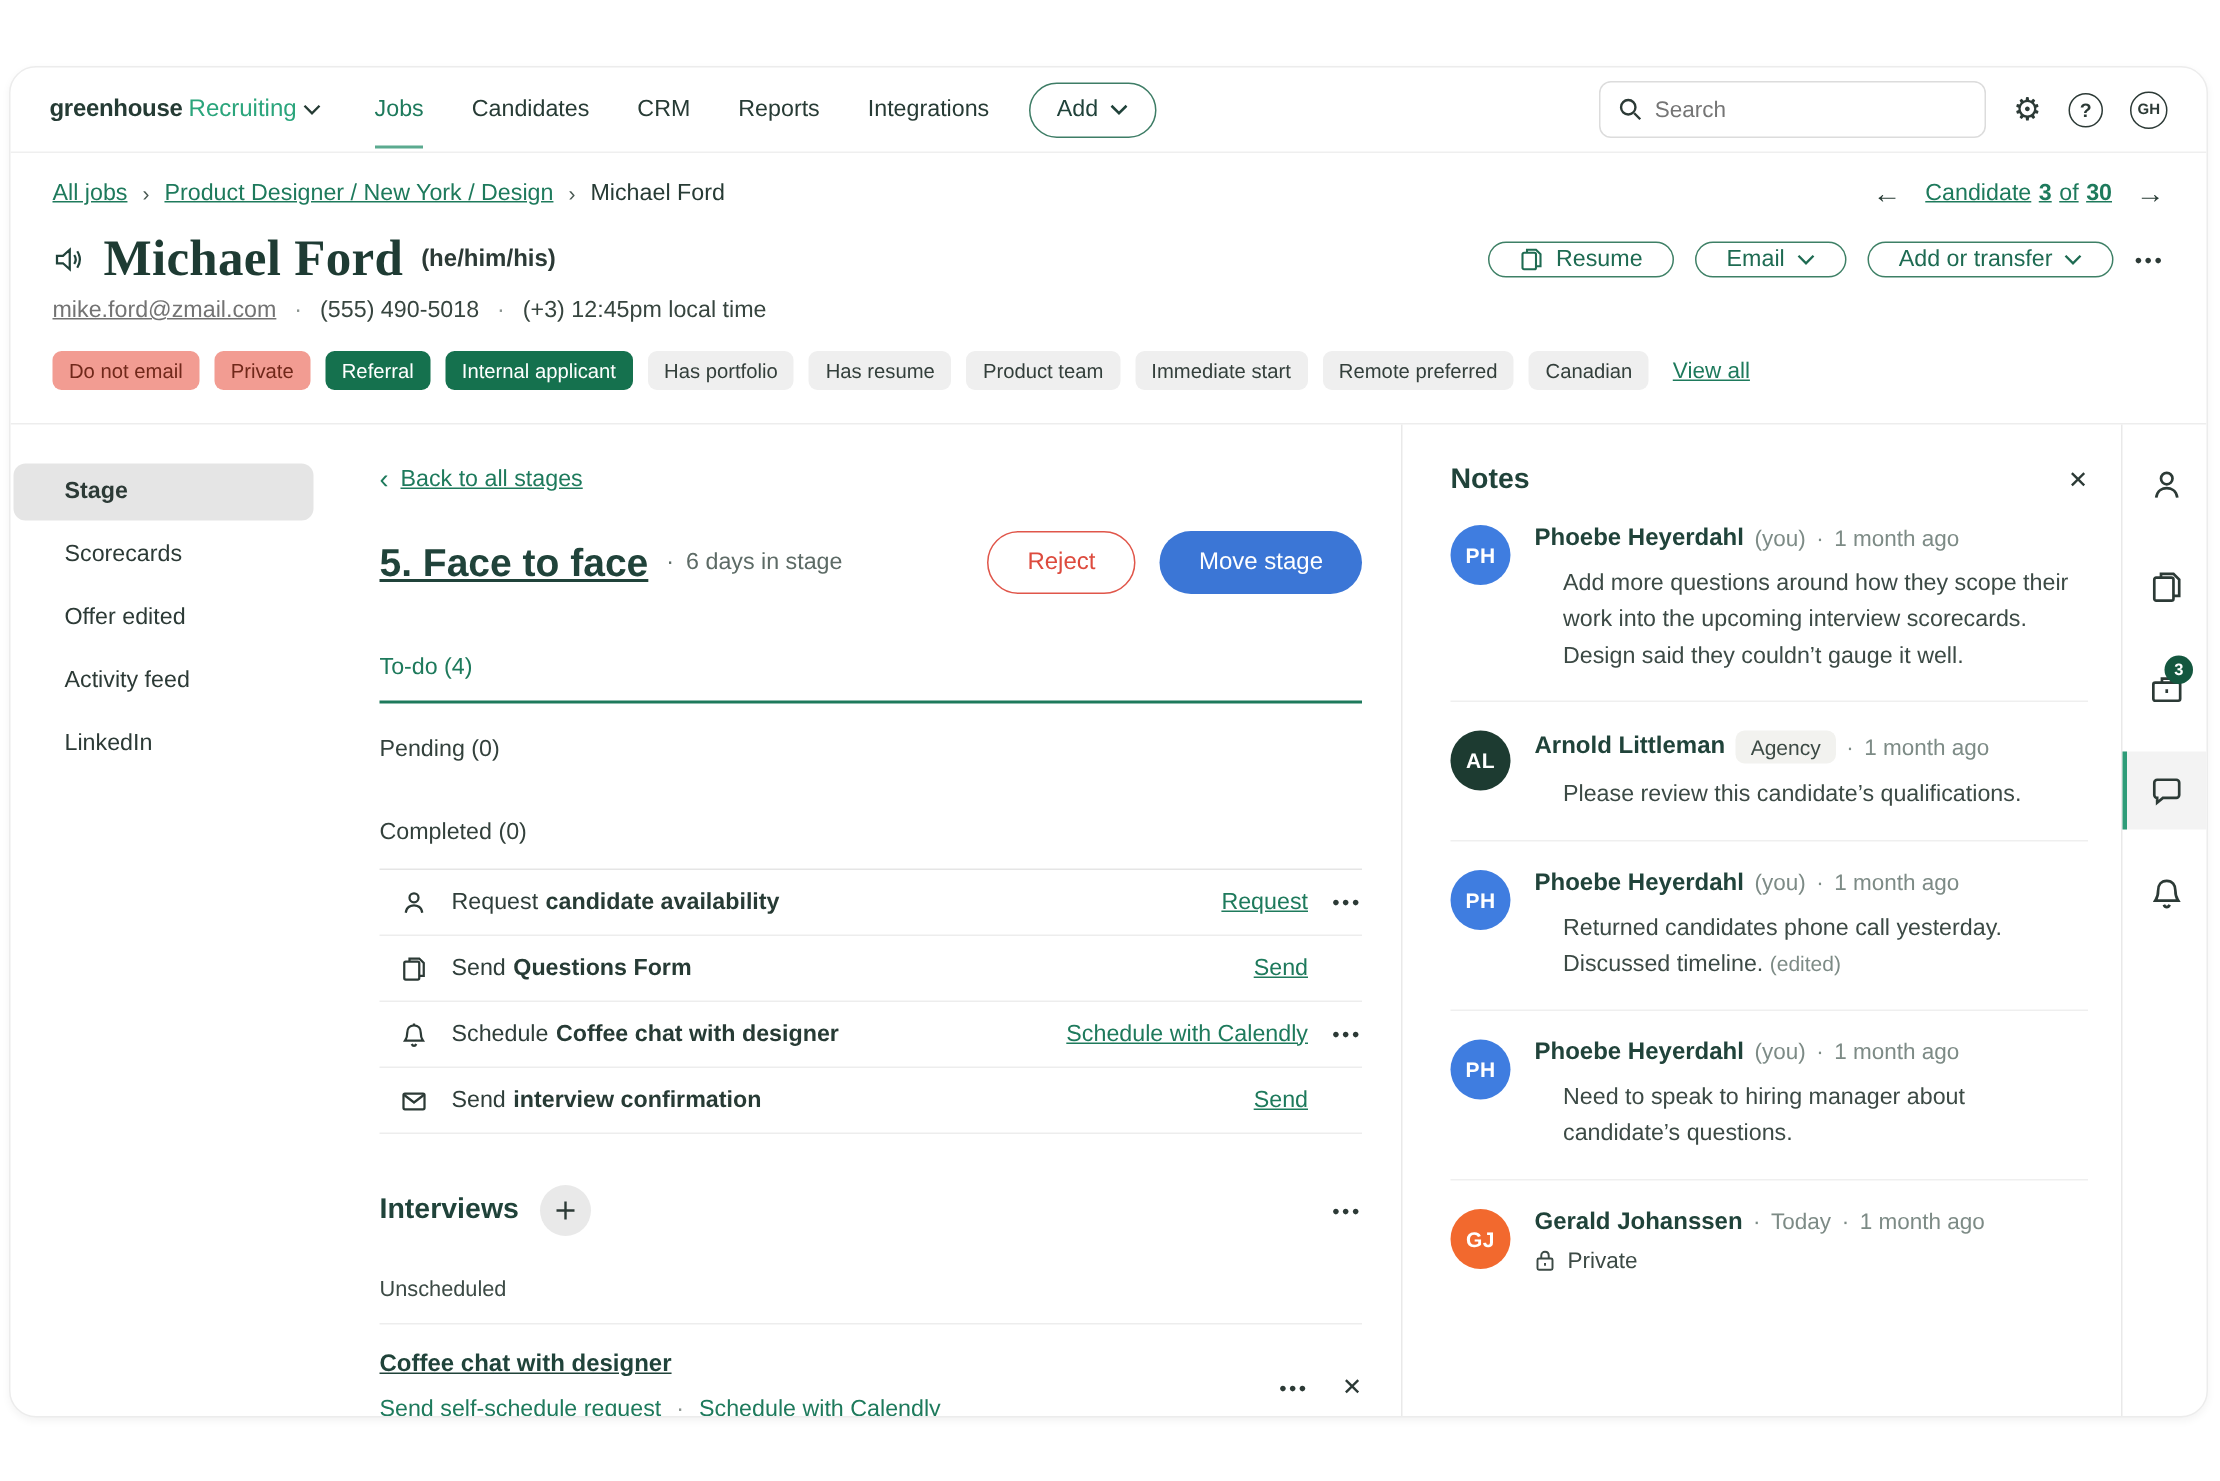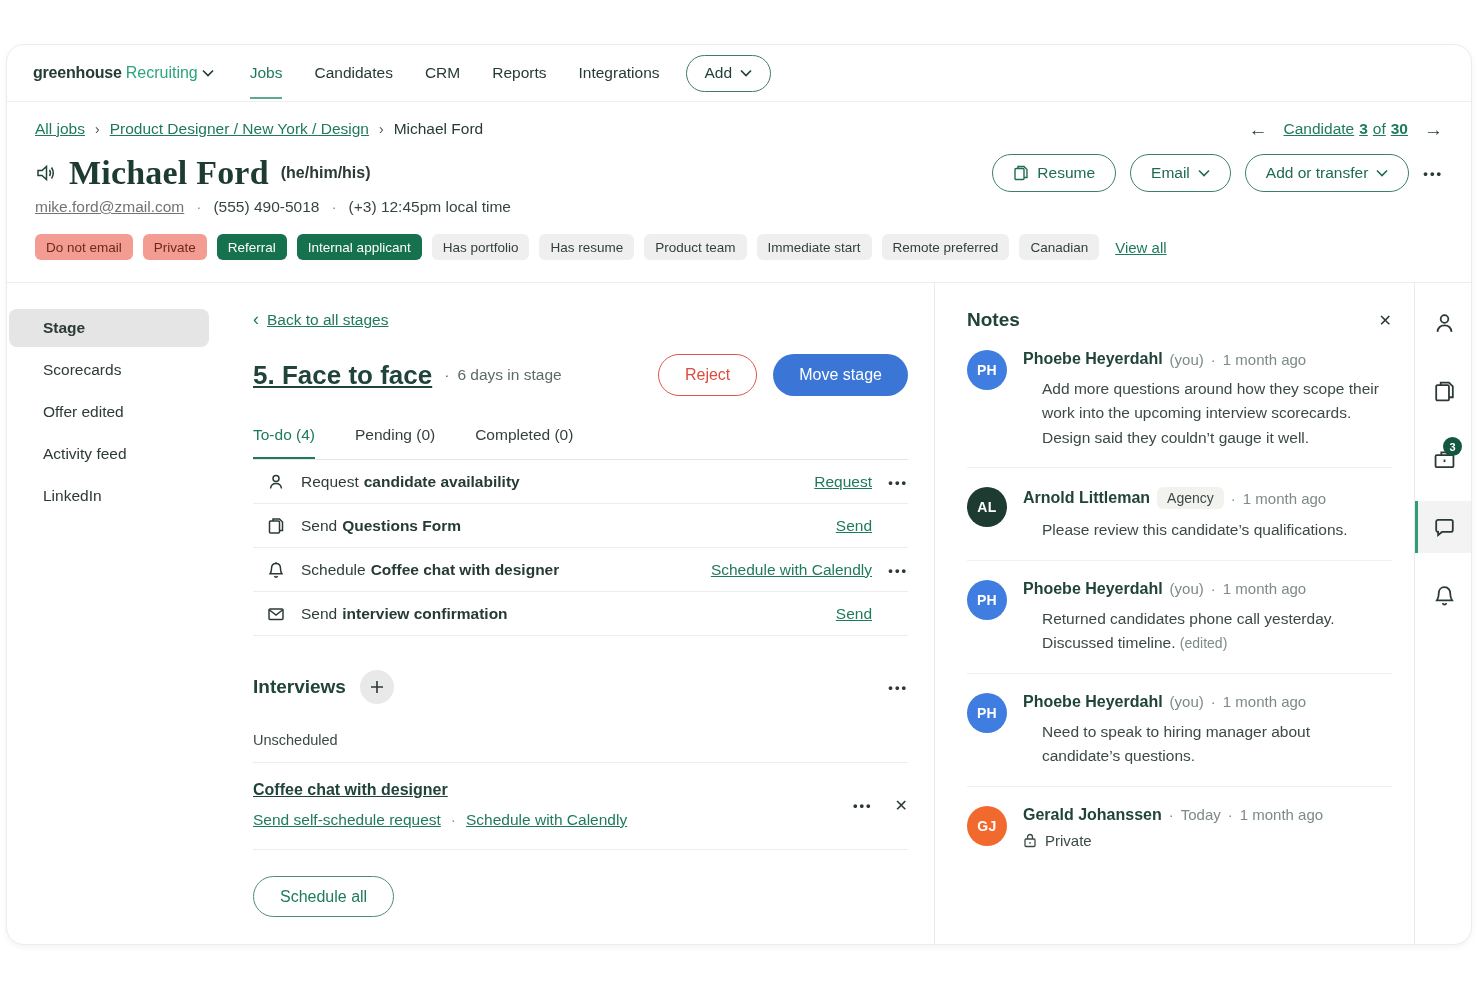--- a/index.html
+++ b/index.html
@@ -45,21 +45,21 @@
   .crumb-current { color:#273B35; }
   .pager { margin-left:auto; display:flex; align-items:center; gap:16px; }
   .pager a { color:#1E7A5C; }
   .pager .num { font-weight:700; }
   .arrow-btn { background:none; border:none; font-size:19px; color:#273B35; cursor:pointer; line-height:1; }
   .name-row { display:flex; align-items:center; margin-top:8px; }
   .speaker-btn { background:none;border:none;cursor:pointer;color:#20423A;display:flex;margin-right:12px; }
   .cand-name { font-family:"Liberation Serif", serif; font-size:34px; font-weight:600; color:#1E3B33; letter-spacing:.2px; }
   .pronouns { font-size:16px; font-weight:700; color:#2C3A36; margin-left:12px; }
   .header-actions { margin-left:auto; display:flex; align-items:center; gap:14px; }
-  .hdr-btn { height:38px; padding:4px 20px; color:#1E6B52; font-size:15.5px; border-color:#3E8066;justify-content:space-between; }
+  .hdr-btn { height:24px; padding:4px 20px; color:#1E6B52; font-size:15.5px; border-color:#3E8066;justify-content:space-between; }
   .more-dots { background:none; border:none; cursor:pointer; font-size:13px; letter-spacing:2px; color:#2C3A36; font-weight:700; }
   .contact-row { display:flex; align-items:center; gap:12px; margin-top:6px; font-size:15.5px; color:#37453F; }
   .contact-row a { color:#737373; text-decoration:underline; }
   .dot-sep { color:#8A938F; }
   .tags-row { display:flex; align-items:center; gap:10px; margin-top:18px; padding-bottom:22px; }
   .tag { height:26px; display:inline-flex; align-items:center; padding:0 11px; border-radius:6px; font-size:13.5px; }
   .tag.red { background:#F29C92; color:#70281A; }
   .tag.green { background:#15714E; color:#FFFFFF; }
   .tag.gray { background:#EFEFEF; color:#333F3B; }
   .view-all { font-size:15px; color:#1E7A5C; text-decoration:underline; margin-left:6px; }
@@ -73,21 +73,21 @@
   .back-link { display:inline-flex; align-items:center; gap:8px; color:#1E7A5C; font-size:15.5px; text-decoration:none; }
   .back-link .lbl { text-decoration:underline; }
   .stage-head { display:flex; align-items:center; margin-top:24px; }
   .stage-title { font-size:26px; font-weight:600; color:#20433A;text-decoration:underline; }
   .stage-meta { display:flex; align-items:baseline; gap:8px; margin-left:12px; font-size:15.5px; color:#5D6B66; }
   .stage-actions { margin-left:auto; display:flex; gap:16px; }
   .reject-btn { height:42px; padding:0 26px; border:1.5px solid #E0564A; border-radius:21px;
     background:#fff; color:#DD4B3E; font-size:16px; cursor:pointer; font-family:inherit; }
   .move-btn { height:42px; padding:0 26px; border:none; border-radius:21px;
     background:#3B76D6; color:#fff; font-size:16px; cursor:pointer; font-family:inherit; }
-  .tabs { display:flex; gap:40px; margin-top:30px; border-bottom:1px solid #E5E5E5; }
+  .tabs { display:flex; gap:22px; margin-top:40px; border-bottom:1px solid #E5E5E5;flex-direction:column; }
   .tab { font-size:15.5px; color:#33413C; padding-bottom:13px; border-bottom:2px solid transparent; cursor:pointer; }
   .tab.active { color:#1E7A5C; border-bottom-color:#1E7A5C; }
   .task-row { display:flex; align-items:center; height:44px; border-bottom:1px solid #EDEDED; font-size:15.5px; color:#2F3E3A; }
   .task-row .ticon { display:flex; margin:0 16px 0 14px; color:#2C3A36; }
   .task-title { font-weight:700; margin-left:5px; color:#273B35; }
   .task-action { margin-left:auto; color:#1E7A5C; text-decoration:underline; }
   .menu-slot { width:36px; text-align:right; }
   .interviews-head { display:flex; align-items:center; margin-top:34px; }
   .interviews-title { font-size:19px; font-weight:700; color:#20433A; }
   .plus-btn { width:34px; height:34px; border-radius:50%; background:#E9E9E9; border:none; cursor:pointer;
@@ -155,20 +155,40 @@
         <a class="navlink">Integrations</a>
       </div>
       <button class="btn-pill add-btn">
         <span>Add</span>
         <span style="display:flex;">
           <svg width="12" height="8" viewBox="0 0 12 8" fill="none" stroke="#20423A" stroke-width="1.7">
               <path d="M1 1.5 L6 6.5 L11 1.5"></path>
             </svg>
         </span>
       </button>
+      <div class="topnav-right">
+        <div class="searchbox">
+          <span style="display:flex;">
+            <svg width="16" height="16" viewBox="0 0 16 16" fill="none" stroke="#2C3A36" stroke-width="1.6">
+                <circle cx="6.5" cy="6.5" r="4.8"></circle>
+                <path d="M10.5 10.5 L14.5 14.5"></path>
+              </svg>
+          </span>
+          <input type="text" placeholder="Search" style="">
+        </div>
+        <button class="icon-btn">
+          <span class="gear-glyph">⚙</span>
+        </button>
+        <button class="icon-btn">
+          <span class="help-circle">?</span>
+        </button>
+        <button class="icon-btn">
+          <span class="user-avatar">GH</span>
+        </button>
+      </div>
     </div>
 
     <div class="header-block">
       <div class="crumb-row">
         <a style="text-decoration:underline;">All jobs</a>
         <span class="crumb-sep">›</span>
         <a style="text-decoration:underline;">Product Designer / New York / Design</a>
         <span class="crumb-sep">›</span>
         <span class="crumb-current">Michael Ford</span>
         <div class="pager">

